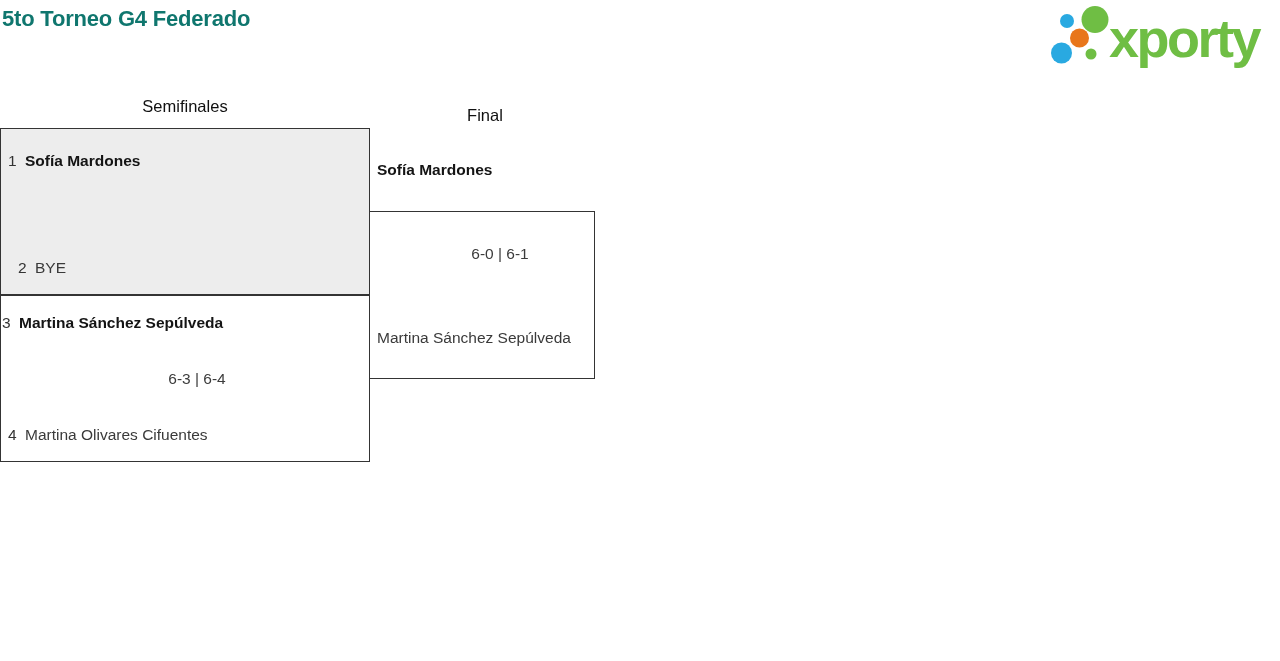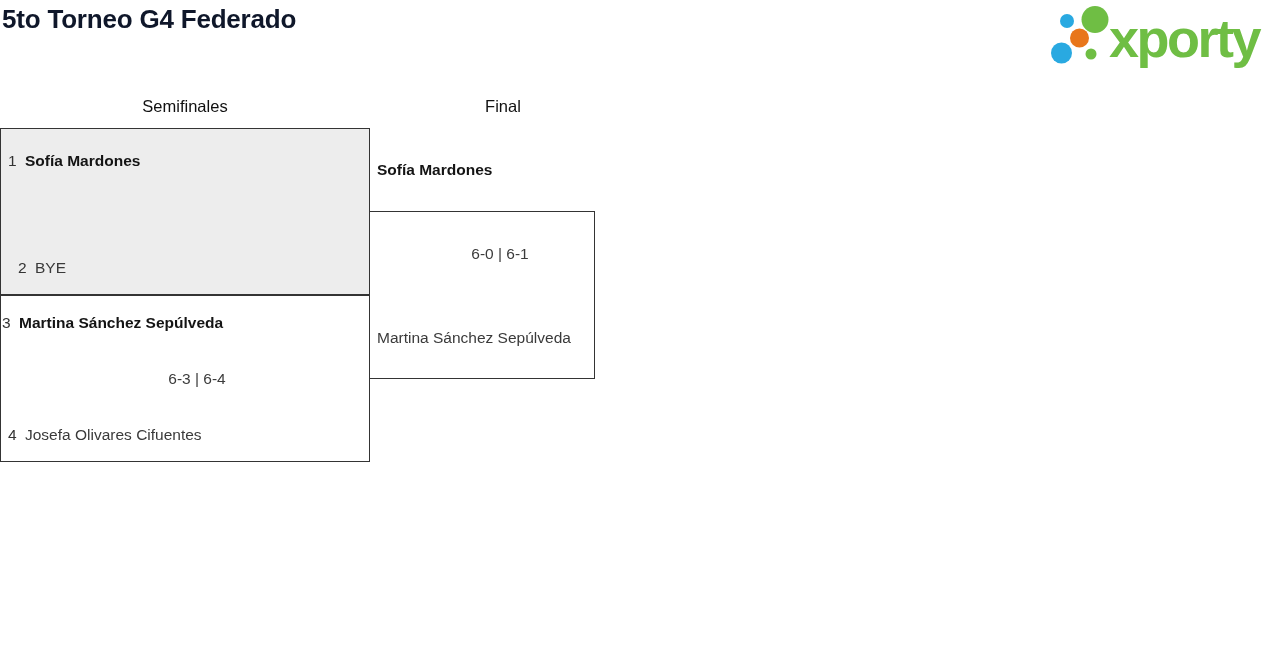--- a/index.html
+++ b/index.html
@@ -8,38 +8,38 @@
     background: #ffffff;
     font-family: "Liberation Sans", sans-serif;
     overflow: hidden;
     position: relative;
   }
   .abs { position: absolute; }
 
   
   .page-title {
     left: 2px; top: 2px;
-    font-size: 26px; font-weight: 700;
-    line-height: 34px; color: #0f172a;
+    font-size: 22px; font-weight: 700;
+    line-height: 34px; color: #0f766e;
     letter-spacing: -0.2px;
     white-space: nowrap;
   }
 
   
   .logo { left: 1048px; top: 5px; width: 232px; height: 65px; cursor: pointer; }
   .logo svg { display: block; width: 100%; height: 100%; }
 
   
   .round-header {
     top: 97px;
     font-size: 16.5px; font-weight: 400;
     color: #101010; text-align: center;
   }
   .round-header.semis { left: 0; width: 370px; }
-  .round-header.final { left: 390px; width: 226px; }
+  .round-header.final { left: 372px; width: 226px; margin-top: 9px; }
 
   
   .match-box { border: 1px solid #343434; }
   .match-box.m1 { left: 0; top: 128px; width: 370px; height: 167px; background: #ededed; }
   .match-box.m2 { left: 0; top: 295px; width: 370px; height: 167px; background: #ffffff; }
   .match-box.final-box { left: 369px; top: 211px; width: 226px; height: 168px; background: transparent; }
 
   
   .row {
     font-size: 15.5px; line-height: 20px;
@@ -94,18 +94,18 @@
 </div>
 <div class="abs row r2">
   <span class="seed">2</span><span class="pname">BYE</span>
 </div>
 
 <div class="abs row r3">
   <span class="seed">3</span><span class="pname winner">Martina Sánchez Sepúlveda</span>
 </div>
 <div class="abs score sc2">6-3 | 6-4</div>
 <div class="abs row r4">
-  <span class="seed">4</span><span class="pname">Josefa Olivares Cifuentes</span>
+  <span class="seed">4</span><span class="pname">Martina Olivares Cifuentes</span>
 </div>
 
 <div class="abs row fp1">Sofía Mardones</div>
 <div class="abs score fsc">6-0 | 6-1</div>
 <div class="abs row fp2">Martina Sánchez Sepúlveda</div>
 
 </body></html>

